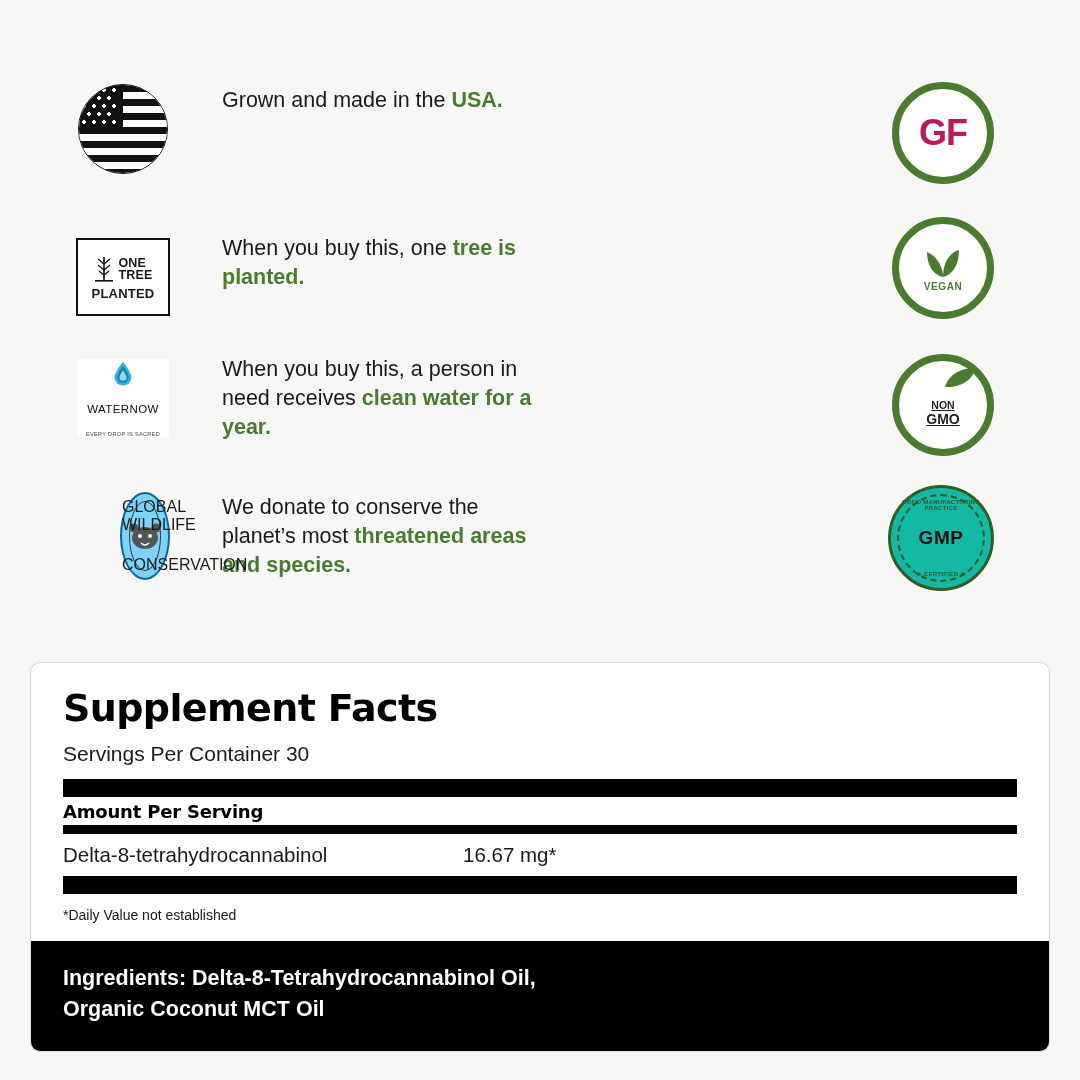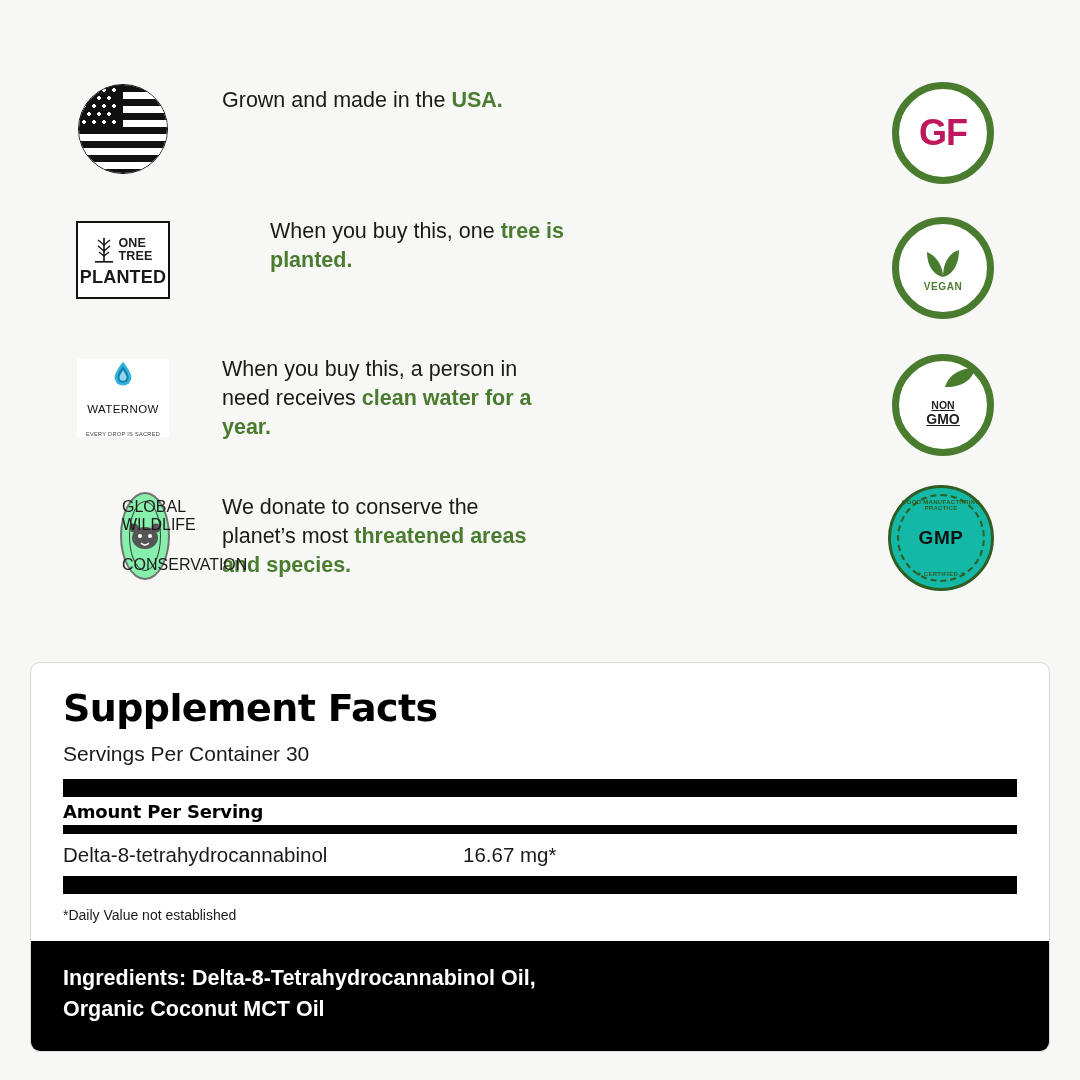--- a/index.html
+++ b/index.html
@@ -44,21 +44,21 @@
     margin-left: 52px;
     font-size: 21.5px;
     line-height: 29px;
     color: #1a1a1a;
     padding-top: 4px;
     max-width: 330px;
   }
   .hl { color: #4a7c30; font-weight: 700; }
 
   #row-usa { top: 82px; }
-  #row-tree { top: 213px; gap: 48px; }
+  #row-tree { top: 230px; }
   #row-water { top: 351px; }
   #row-wildlife { top: 489px; }
 
   
   .flag-circle {
     width: 88px; height: 88px;
     border-radius: 50%;
     overflow: hidden;
     background: #fff;
     position: relative;
@@ -120,21 +120,21 @@
   }
   .tree-box .tree-words {
     font-size: 12.5px;
     font-weight: 800;
     letter-spacing: .2px;
     text-align: left;
     line-height: 12.5px;
     font-family: "Liberation Sans", sans-serif;
   }
   .tree-box .planted {
-    font-size: 18px;
+    font-size: 13px;
     font-weight: 800;
     margin-top: 3px;
     letter-spacing: .2px;
   }
 
   
   .water-box {
     width: 92px; height: 78px;
     background: #fff;
     display: flex;
@@ -153,22 +153,22 @@
     font-size: 5.6px;
     letter-spacing: .3px;
     color: #444;
     white-space: nowrap;
   }
 
   
   .wildlife-seal {
     width: 84px; height: 84px;
     border-radius: 50%;
-    border: 2px solid #737373;
-    background: #86efac;
+    border: 2px solid #0369a1;
+    background: #7dd3fc;
     position: relative;
     display: flex;
     align-items: center;
     justify-content: center;
     margin-left: 44px;
   }
   .wildlife-seal .inner-ring {
     position: absolute;
     inset: 7px;
     border-radius: 50%;

